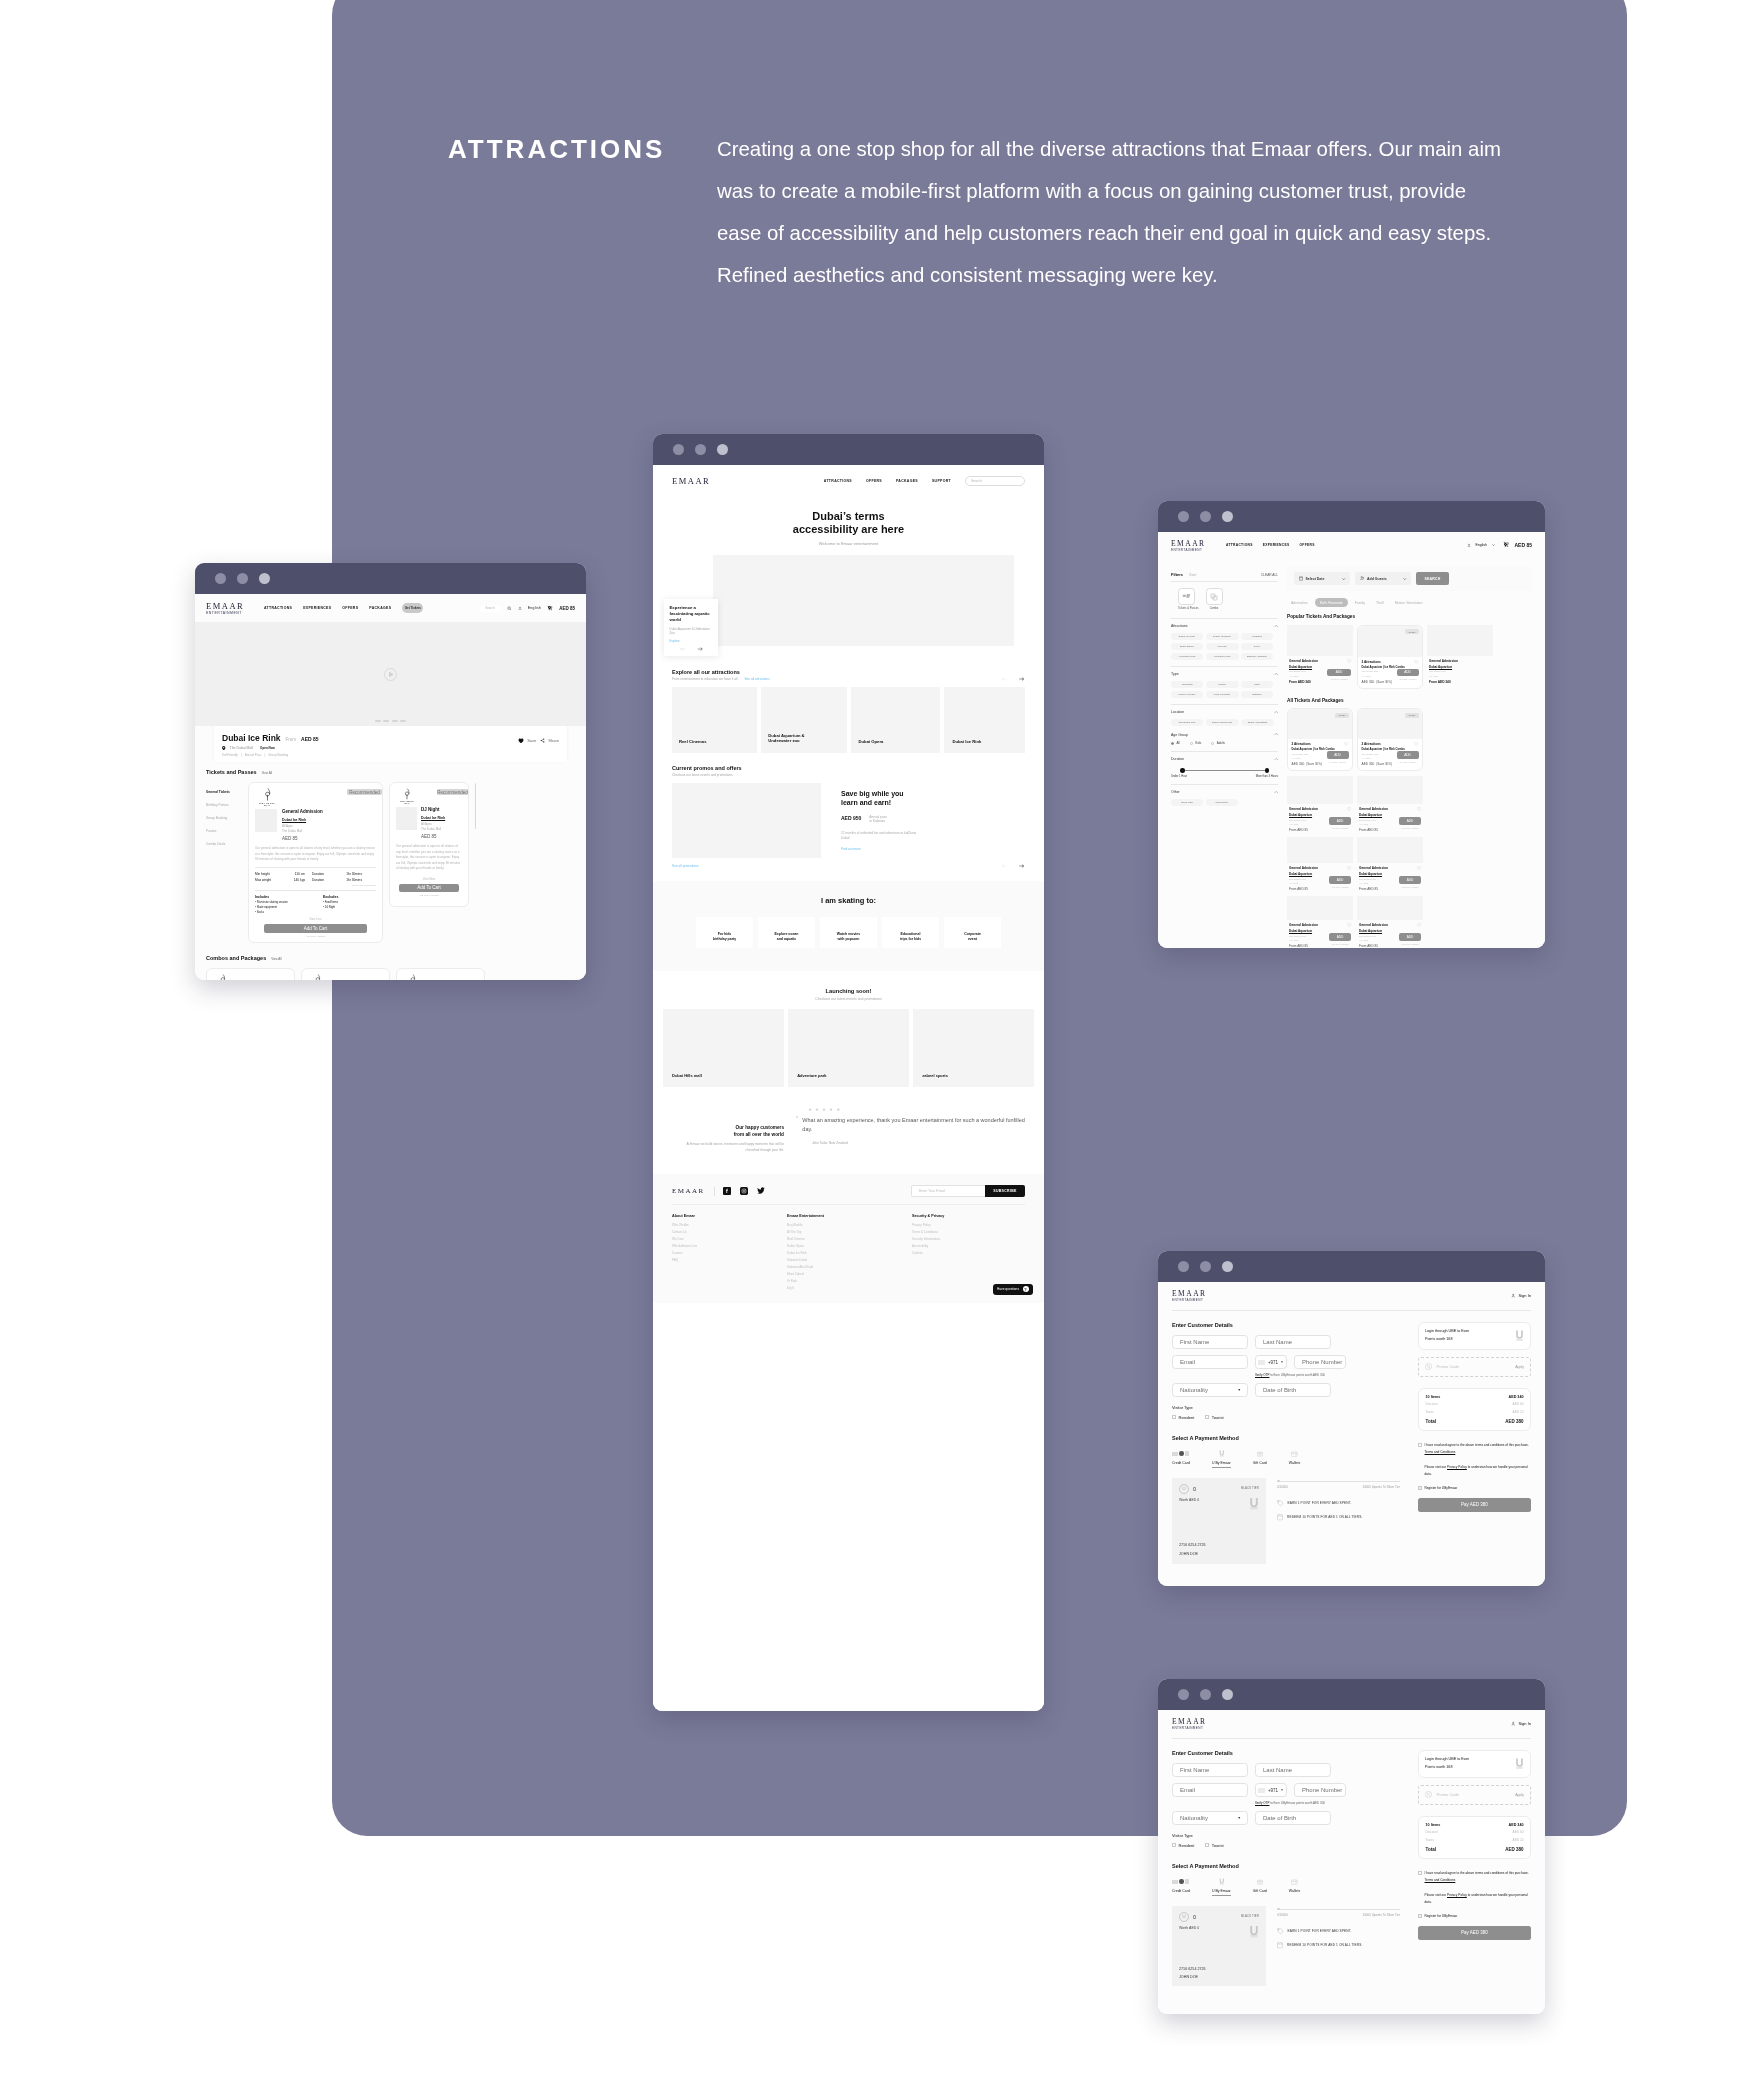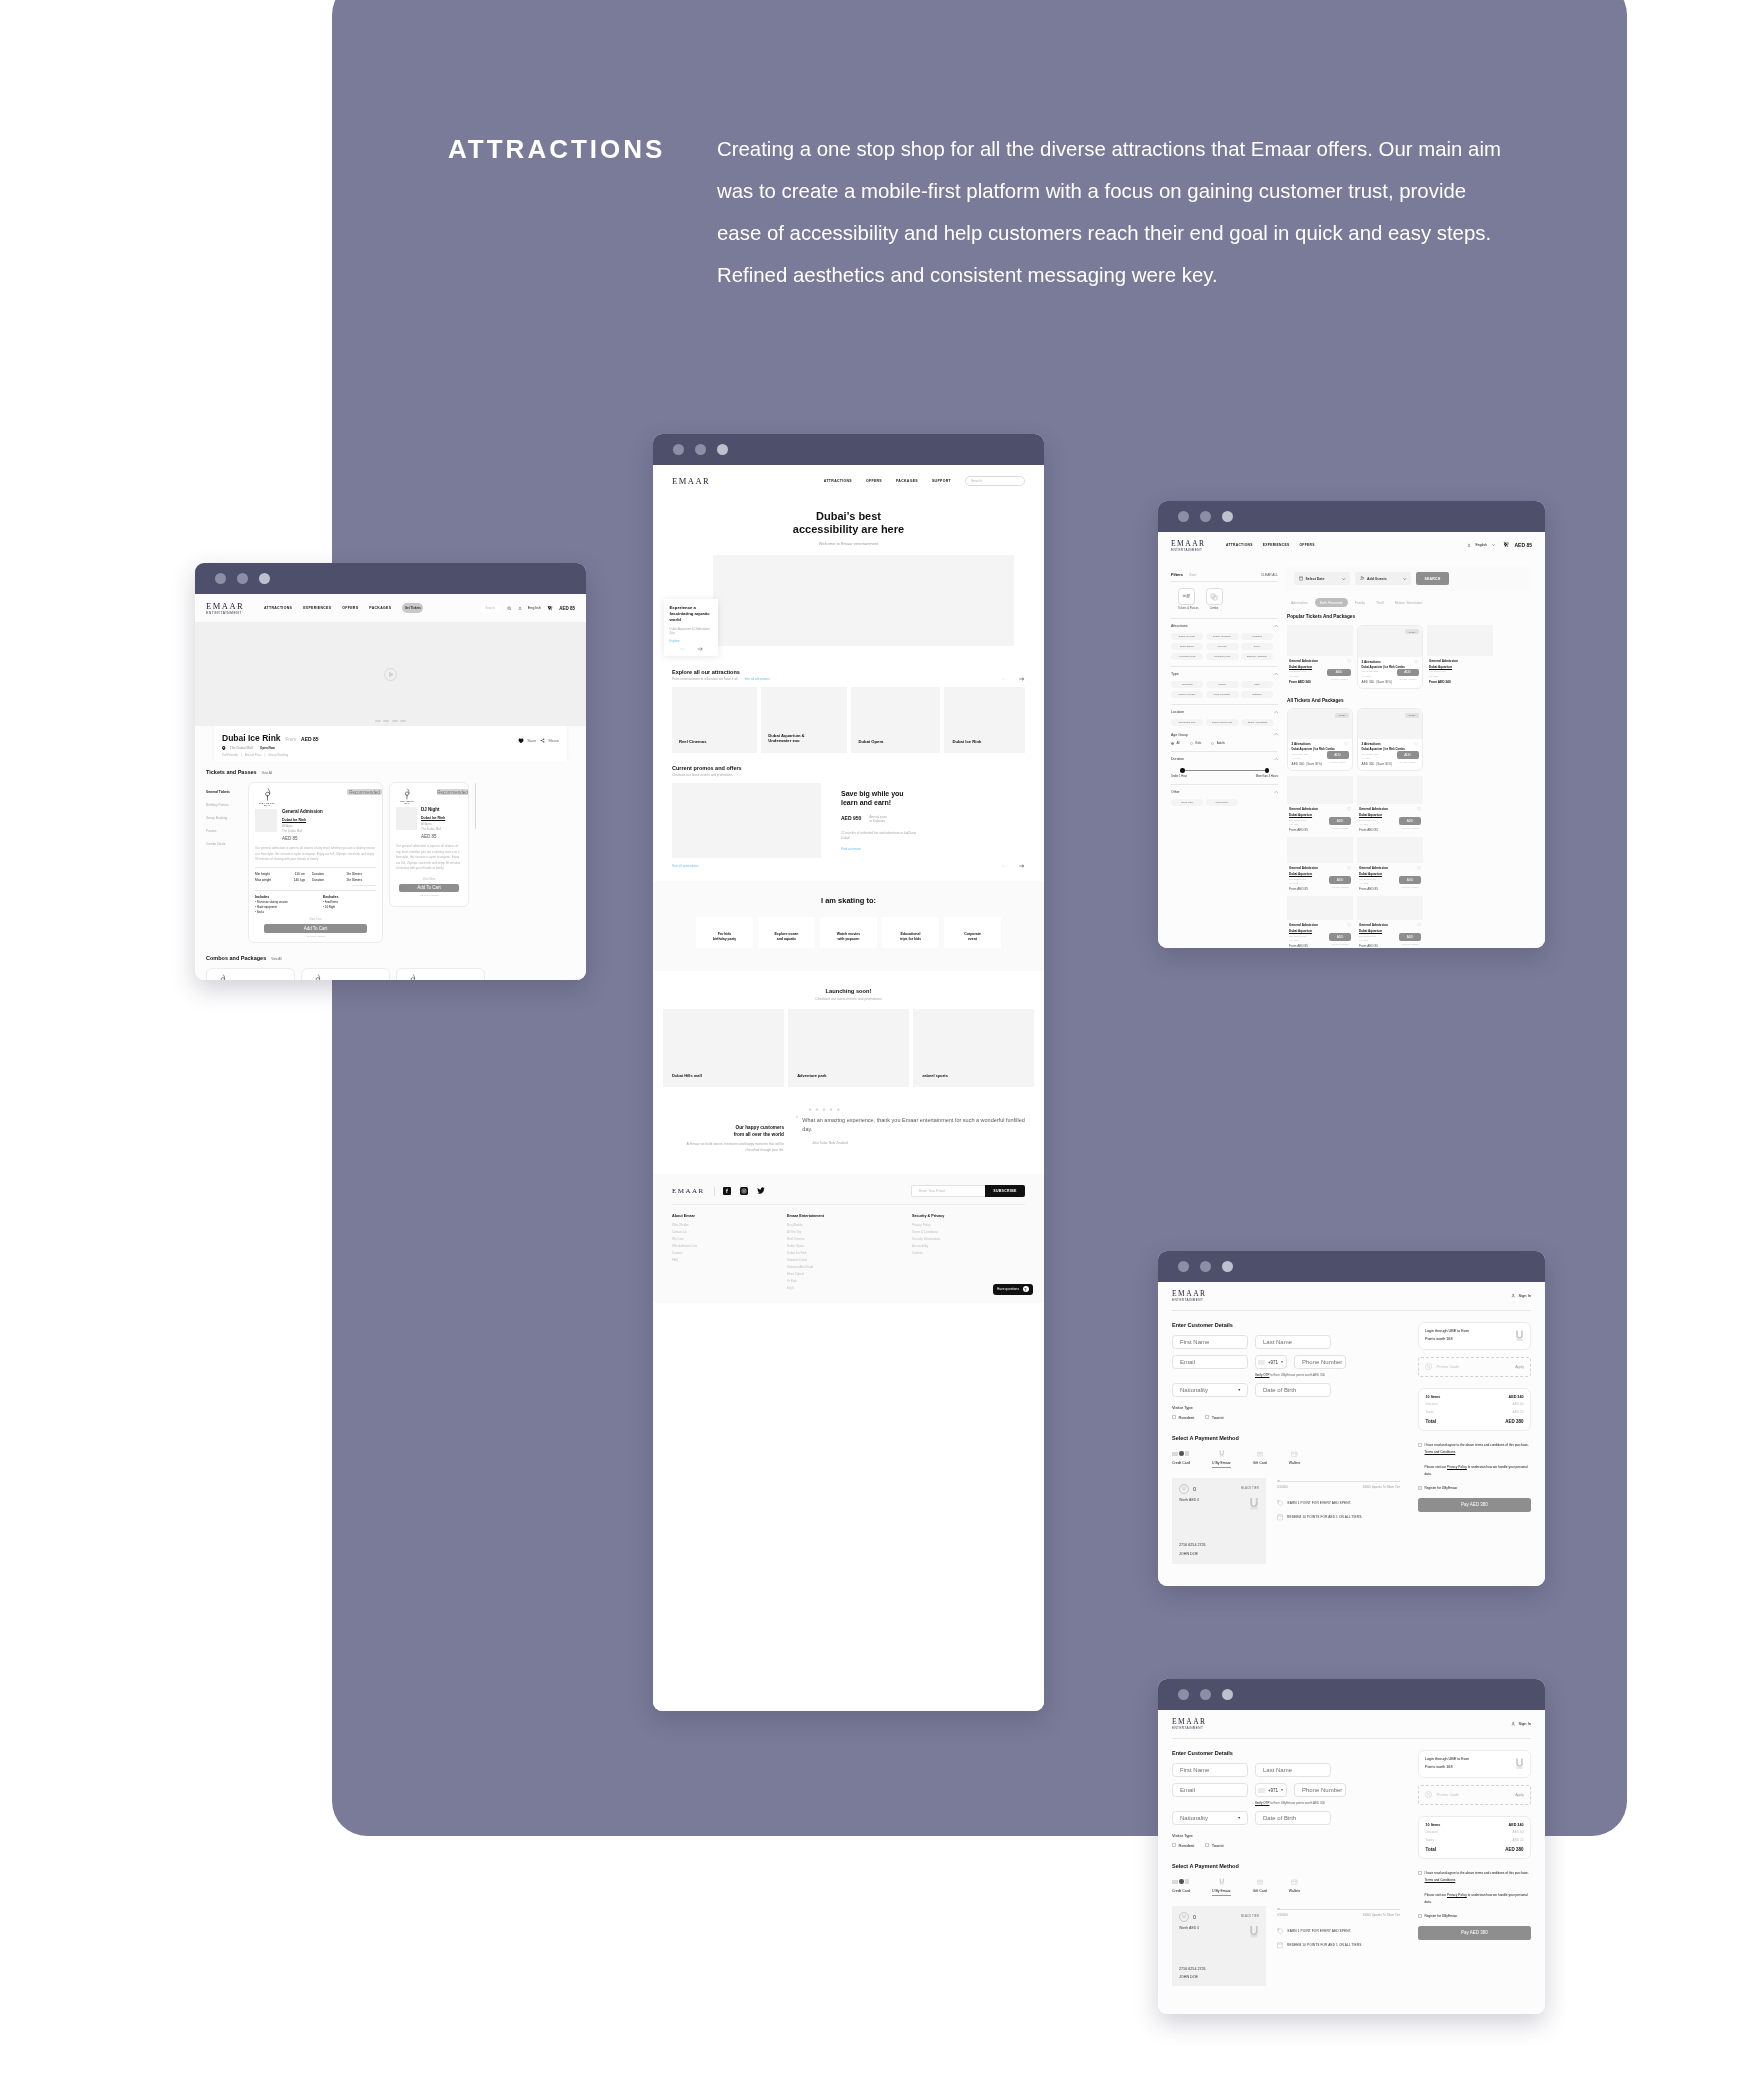--- a/index.html
+++ b/index.html
@@ -328,21 +328,21 @@
       <div style="display:flex;align-items:center;gap:14px;margin-left:auto;">
         <span class="navlink" style="font-size:3.5px;">ATTRACTIONS</span>
         <span class="navlink" style="font-size:3.5px;">OFFERS</span>
         <span class="navlink" style="font-size:3.5px;">PACKAGES</span>
         <span class="navlink" style="font-size:3.5px;">SUPPORT</span>
         <span class="searchbox" style="width:60px;height:10px;font-size:3.5px;">Search</span>
       </div>
     </div>
 
     <div style="text-align:center;margin-top:14px;">
-      <div style="font-size:11px;font-weight:700;color:#111;line-height:13.4px;">Dubai’s best</div>
+      <div style="font-size:11px;font-weight:700;color:#111;line-height:13.4px;">Dubai’s terms</div>
       <div style="font-size:11px;font-weight:700;color:#111;line-height:13.4px;">accessibility are here</div>
       <div style="font-size:4px;color:#9e9e9e;margin-top:4.5px;">Welcome to Emaar entertainment</div>
     </div>
 
     <div style="position:relative;margin-top:9px;height:104px;">
       <div class="grey-block2" style="position:absolute;left:60px;right:30px;top:0;height:91px;"></div>
       <div style="position:absolute;left:11px;top:44px;width:54px;background:#fff;box-shadow:0 1px 7px rgba(0,0,0,.10);padding:6px 5.5px 4.5px;">
         <div style="font-size:4.3px;font-weight:700;color:#111;line-height:6px;">Experience a fasciniating aquatic world</div>
         <div style="font-size:3px;color:#a6a6a6;margin-top:4px;">Dubai Aquarium &amp; Underwater Zoo</div>
         <div class="link-blue" style="font-size:3px;margin-top:3.5px;">Explore</div>

